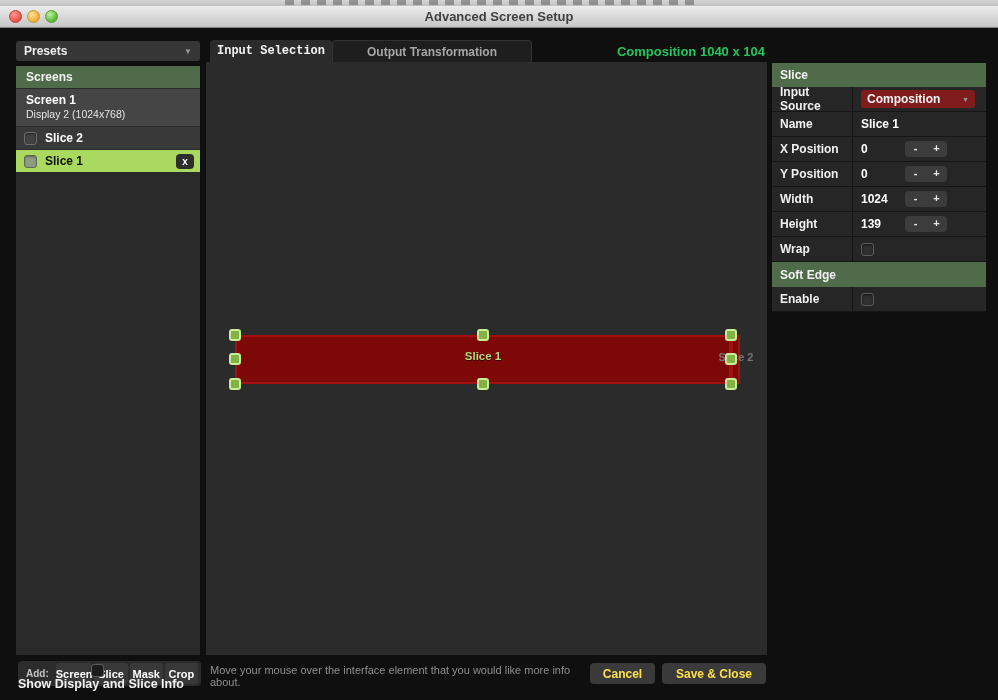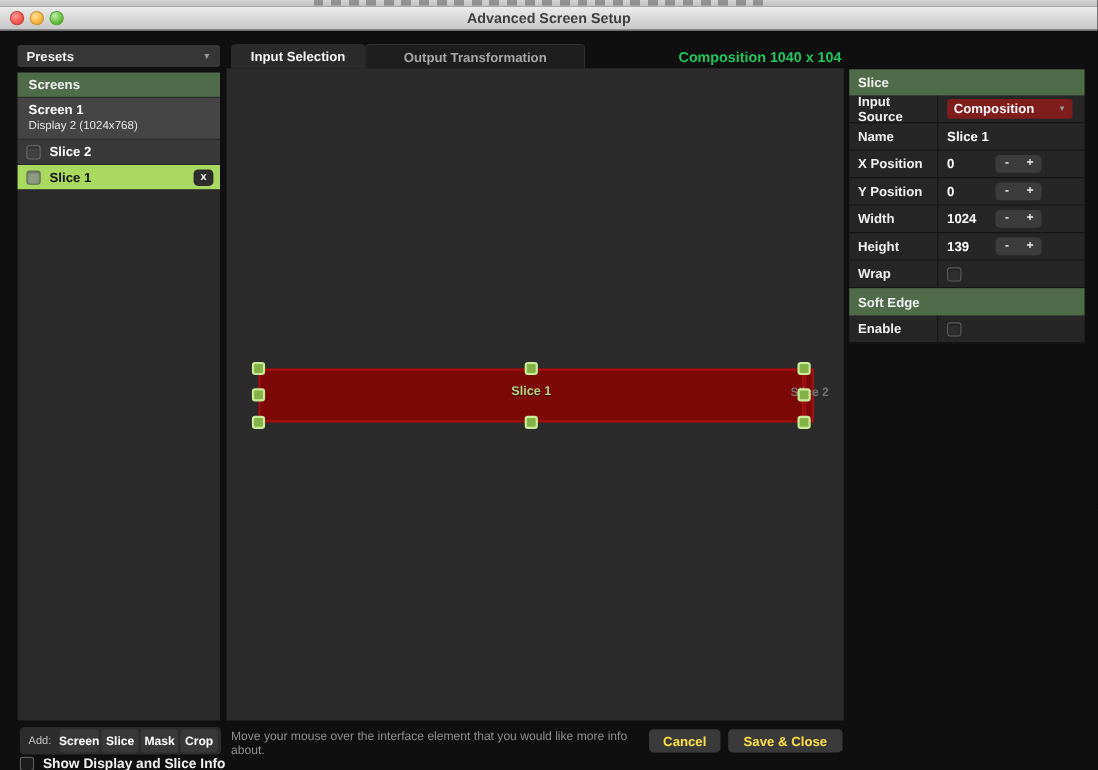--- a/index.html
+++ b/index.html
@@ -40,21 +40,21 @@
   .checkbox { width:13px; height:13px; border-radius:3px; margin-right:8px; }
   .cb-dark { background:#424242; border:1px solid #6d6d6d; box-shadow:inset 0 1px 2px rgba(0,0,0,.5); }
   .cb-green { background:#8f9c84; border:1px solid #5f6b55; box-shadow:inset 0 1px 2px rgba(0,0,0,.35); }
   .slice-row .lbl { font-size:12px; font-weight:bold; }
   .x-btn { position:absolute; right:6px; top:4px; width:18px; height:15px; background:#2d2d2d;
     border-radius:4px; color:#fff; font-size:10px; font-weight:bold; text-align:center; line-height:15px; }
 
   
   .tab { position:absolute; top:40px; height:22px; display:flex; align-items:center; justify-content:center;
     font-size:12px; font-weight:bold; border-radius:4px 4px 0 0; }
-  #tab-input { left:210px; width:122px; background:#2b2b2b; color:#f5f5f5; }
+  #tab-input { left:210px; width:122px; background:#2b2b2b; color:#f5f5f5;font-family:Liberation Mono, monospace; }
   #tab-output { left:332px; width:200px; background:#1e1e1e; border:1px solid #333; border-bottom:none; color:#a6a6a6; }
   #comp-label { position:absolute; top:44px; right:233px; font-size:13px; font-weight:bold; color:#22c55e; }
 
   
   #canvas { position:absolute; left:206px; top:62px; width:561px; height:593px; background:#2b2b2b; }
   #slice2-rect { position:absolute; left:525px; top:273px; width:9px; height:49px;
     background:#7d0808; border:2px solid #a31010; }
   #slice1-rect { position:absolute; left:29px; top:273px; width:496px; height:49px;
     background:#7d0808; border:2px solid #a31010; }
   #slice1-name { position:absolute; left:29px; top:288px; width:496px; text-align:center;
@@ -81,29 +81,29 @@
   .dropdown .tri { margin-left:auto; font-size:7px; color:#9a9a9a; }
   .num { width:44px; }
   .stepper { width:42px; height:16px; background:#3c3c3c; border-radius:4px; display:flex; }
   .stepper span { flex:1; text-align:center; color:#e8e8e8; font-size:11px; font-weight:bold; line-height:15px; }
   .p-check { width:13px; height:13px; border-radius:3px; background:#2f2f2f; border:1px solid #5c5c5c;
     box-shadow:inset 0 1px 2px rgba(0,0,0,.6); }
 
   
   #add-bar { position:absolute; left:18px; top:661px; width:183px; height:25px; background:#2c2c2c;
     border-radius:4px; display:flex; align-items:center; padding:0 2px 0 8px; }
-  #add-bar .add-lbl { font-size:10px; font-weight:normal; color:#c2c2c2; margin-right:6px; }
+  #add-bar .add-lbl { font-size:10px; font-weight:bold; color:#c2c2c2; margin-right:6px; }
   .add-btn { flex:1; height:21px; margin:0 1px; background:#383838; border-radius:3px;
     color:#fff; font-size:11px; font-weight:bold; display:flex; align-items:center; justify-content:center; }
   #status-text { position:absolute; left:210px; top:664px; width:370px; font-size:11px; color:#8e8e8e; }
   .dlg-btn { position:absolute; top:663px; height:21px; background:#3a3a3a; border-radius:4px;
     color:#fde047; font-size:12px; font-weight:bold; display:flex; align-items:center; justify-content:center; }
   #btn-cancel { left:590px; width:65px; }
   #btn-save { left:662px; width:104px; }
-  #show-info { position:absolute; left:18px; top:687px; display:flex; align-items:center; }
+  #show-info { position:absolute; left:18px; top:664px; display:flex; align-items:center;flex-direction:column; }
   #show-info .checkbox { background:#1c1c1c; border:1px solid #5c5c5c; margin-right:8px; }
   #show-info .lbl { color:#f2f2f2; font-size:12.5px; font-weight:bold; }
 </style>
 </head>
 <body>
 
 <div id="window">
 
   <div id="behind-strip">
     <div id="behind-smudge"></div>

